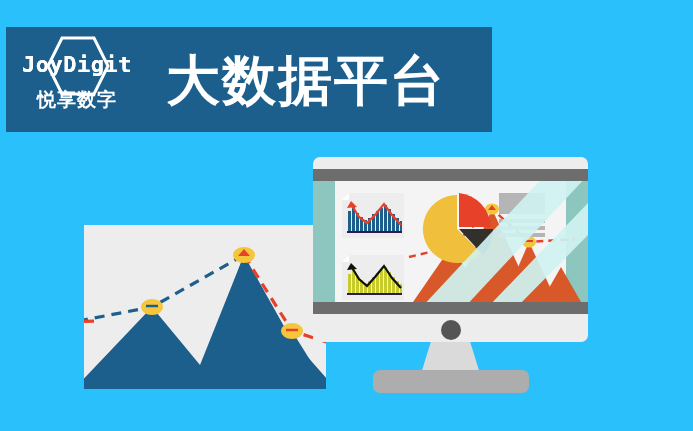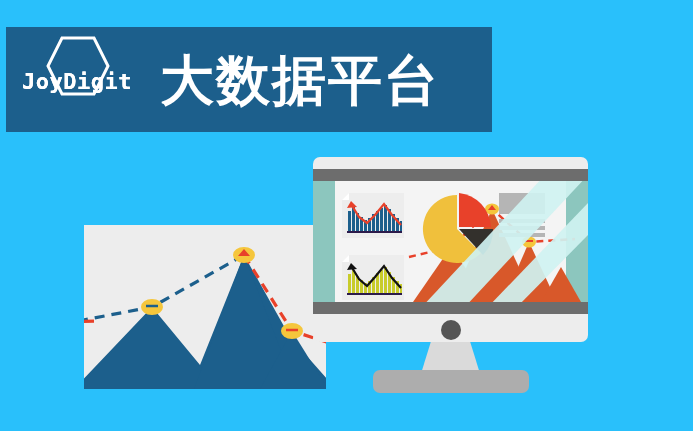--- a/index.html
+++ b/index.html
@@ -27,21 +27,21 @@
     letter-spacing:0.5px;line-height:1;margin-top:4px;
     font-family:"DejaVu Sans Mono","Liberation Mono",monospace;
     text-shadow:0 0 0 #fff;
   }
   .logo-sub{
     position:relative;z-index:2;color:#ffffff;font-size:19px;font-weight:bold;
     letter-spacing:1px;line-height:1;margin-top:14px;
   }
   .banner-title{
     color:#ffffff;font-size:54px;font-weight:bold;letter-spacing:2px;
-    margin-left:24px;line-height:1;white-space:nowrap;
+    margin-left:30px;line-height:1;white-space:nowrap;
   }
 
   
   .leftpanel{
     position:absolute;left:84px;top:225px;width:242px;height:164px;
     background:#ededed;overflow:hidden;
   }
   .leftpanel svg{display:block;}
 
   
@@ -93,20 +93,21 @@
 
   <div class="banner">
 
     <div class="logo-block">
       <div class="hexwrap">
         <svg width="64" height="64" viewBox="0 0 64 64">
           <polygon points="16,4 48,4 62,32 48,60 16,60 2,32" fill="none" stroke="#ffffff" stroke-width="3"></polygon>
         </svg>
       </div>
       <div class="logo-word">JoyDigit</div>
+      <div class="logo-sub">悦享数字</div>
     </div>
 
     <div class="banner-title">大数据平台</div>
   </div>
 
   <div class="leftpanel">
     <svg width="242" height="164" viewBox="0 0 242 164">
 
       <polygon points="-10,164 68,82 116,140 160,30 206,112 252,164" fill="#1c5f8c"></polygon>
       <polygon points="110,164 160,30 212,164" fill="#1c5f8c"></polygon>

